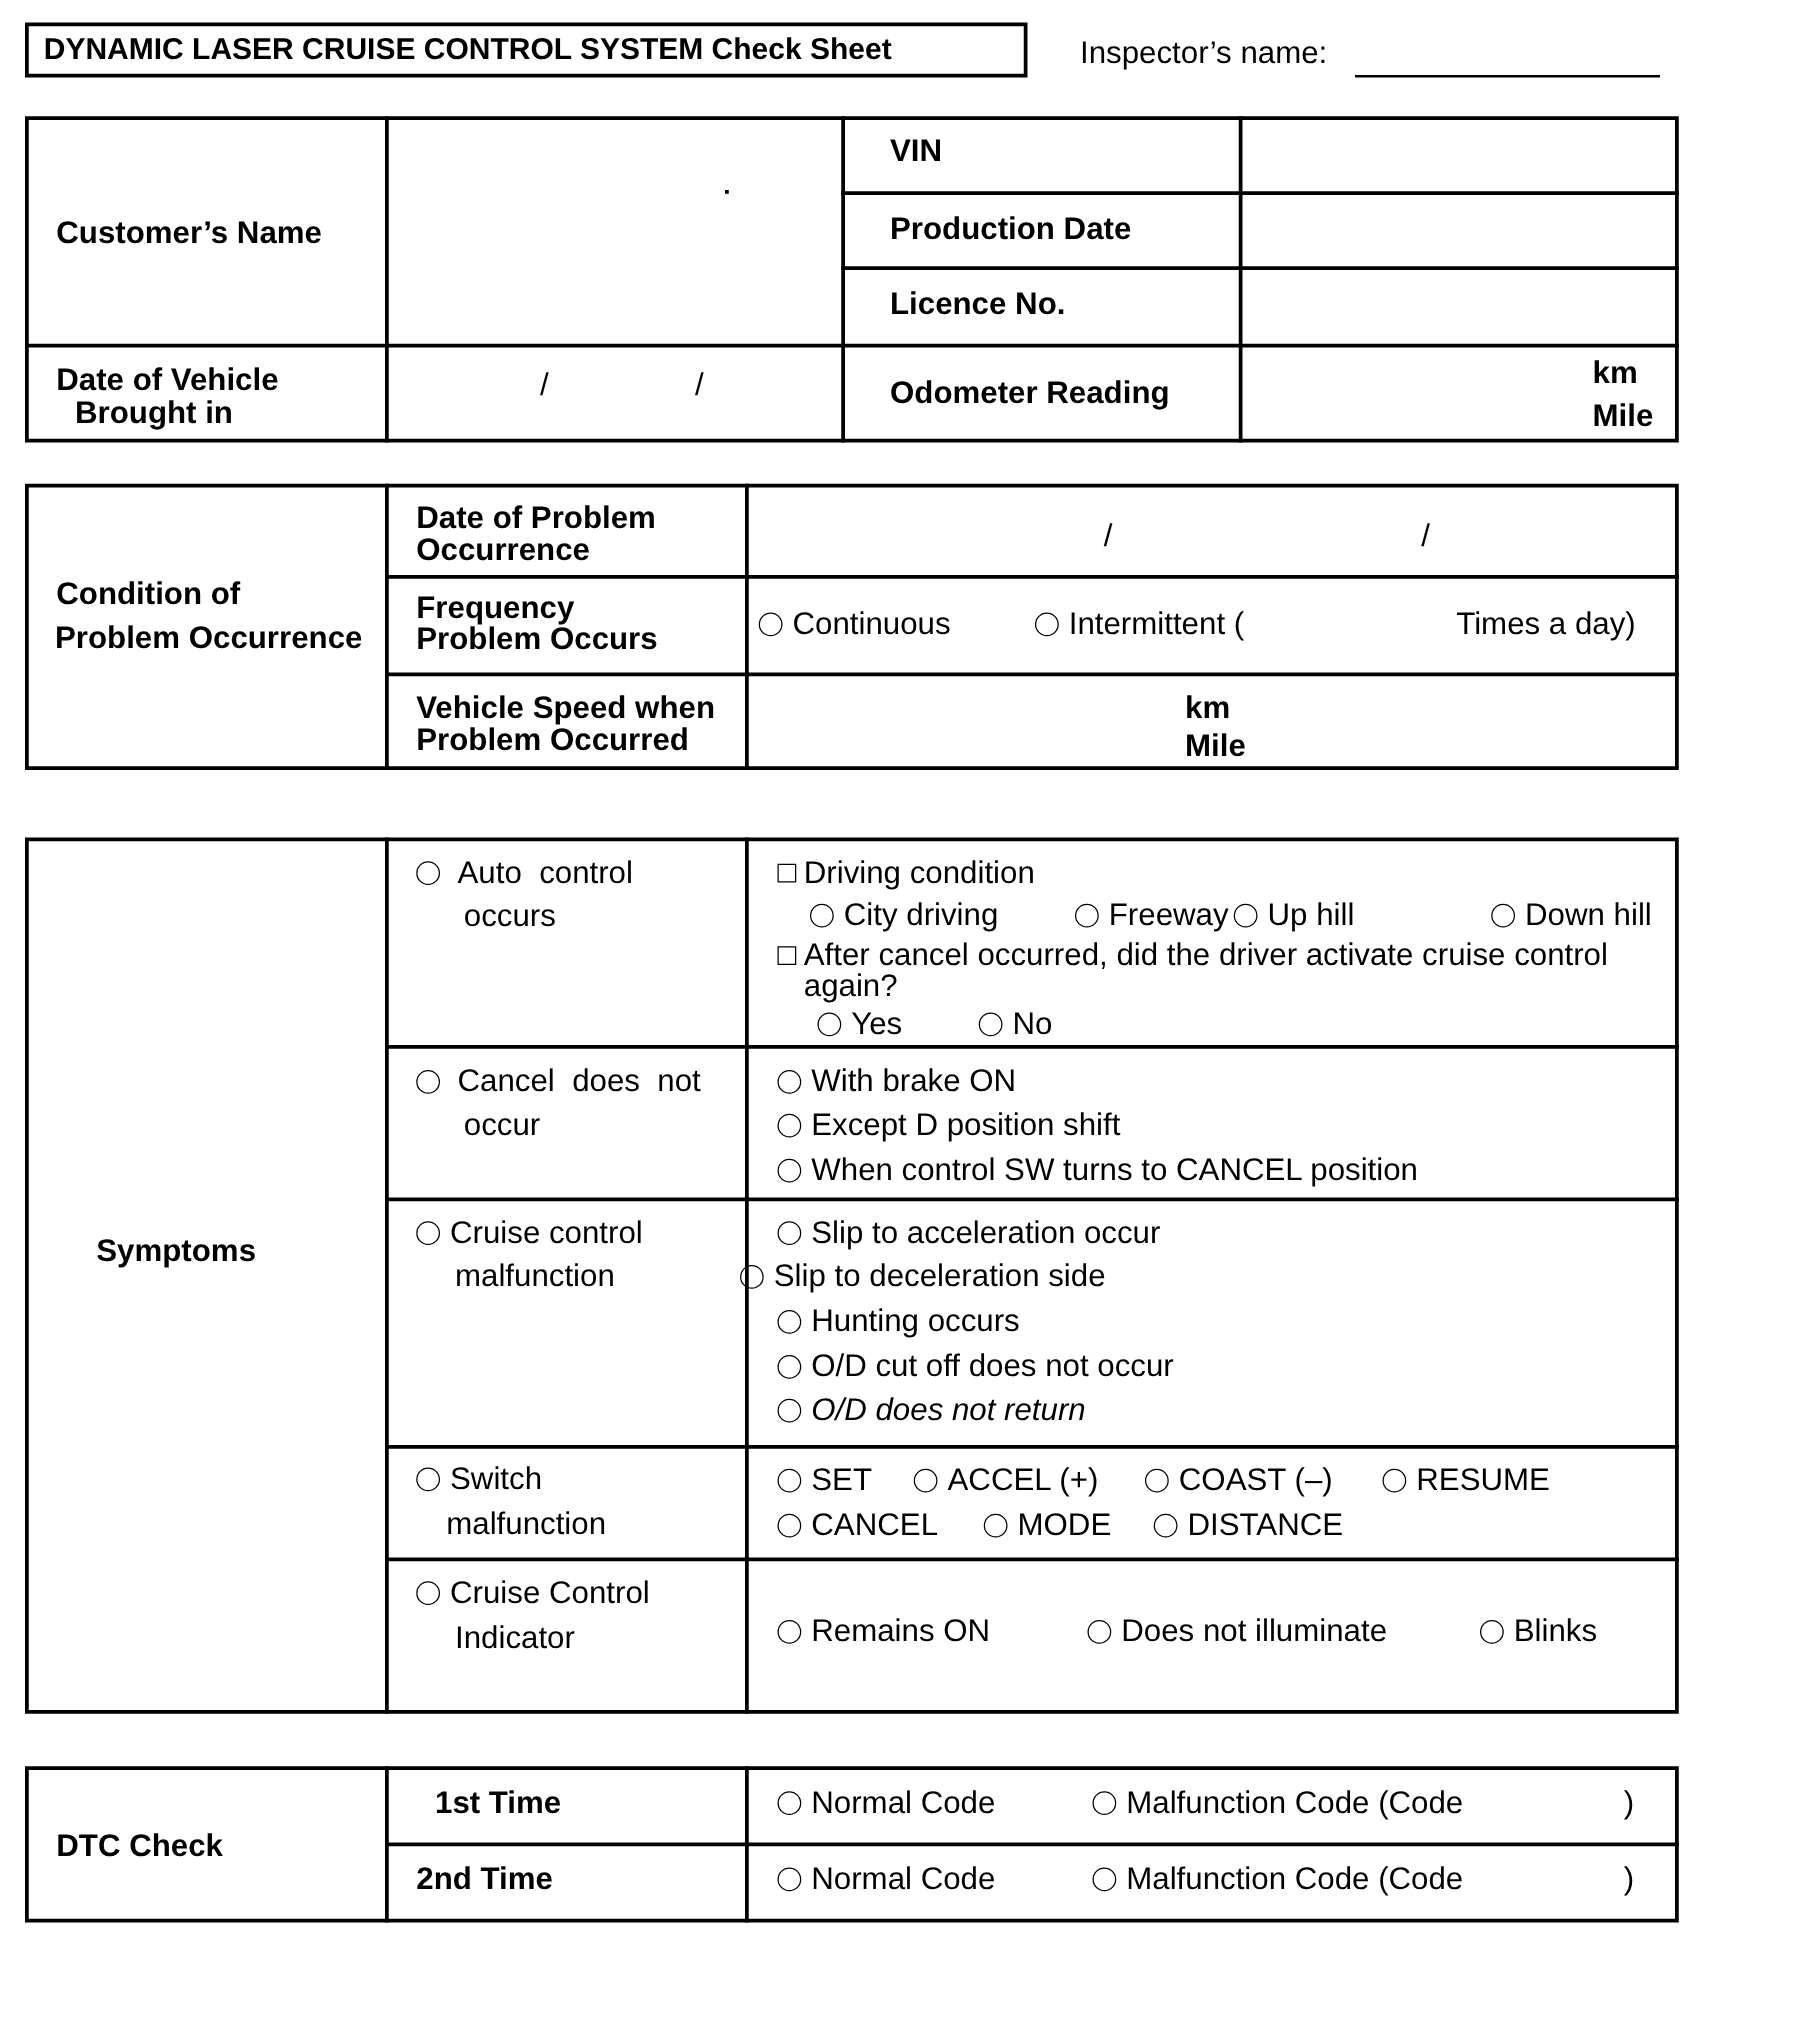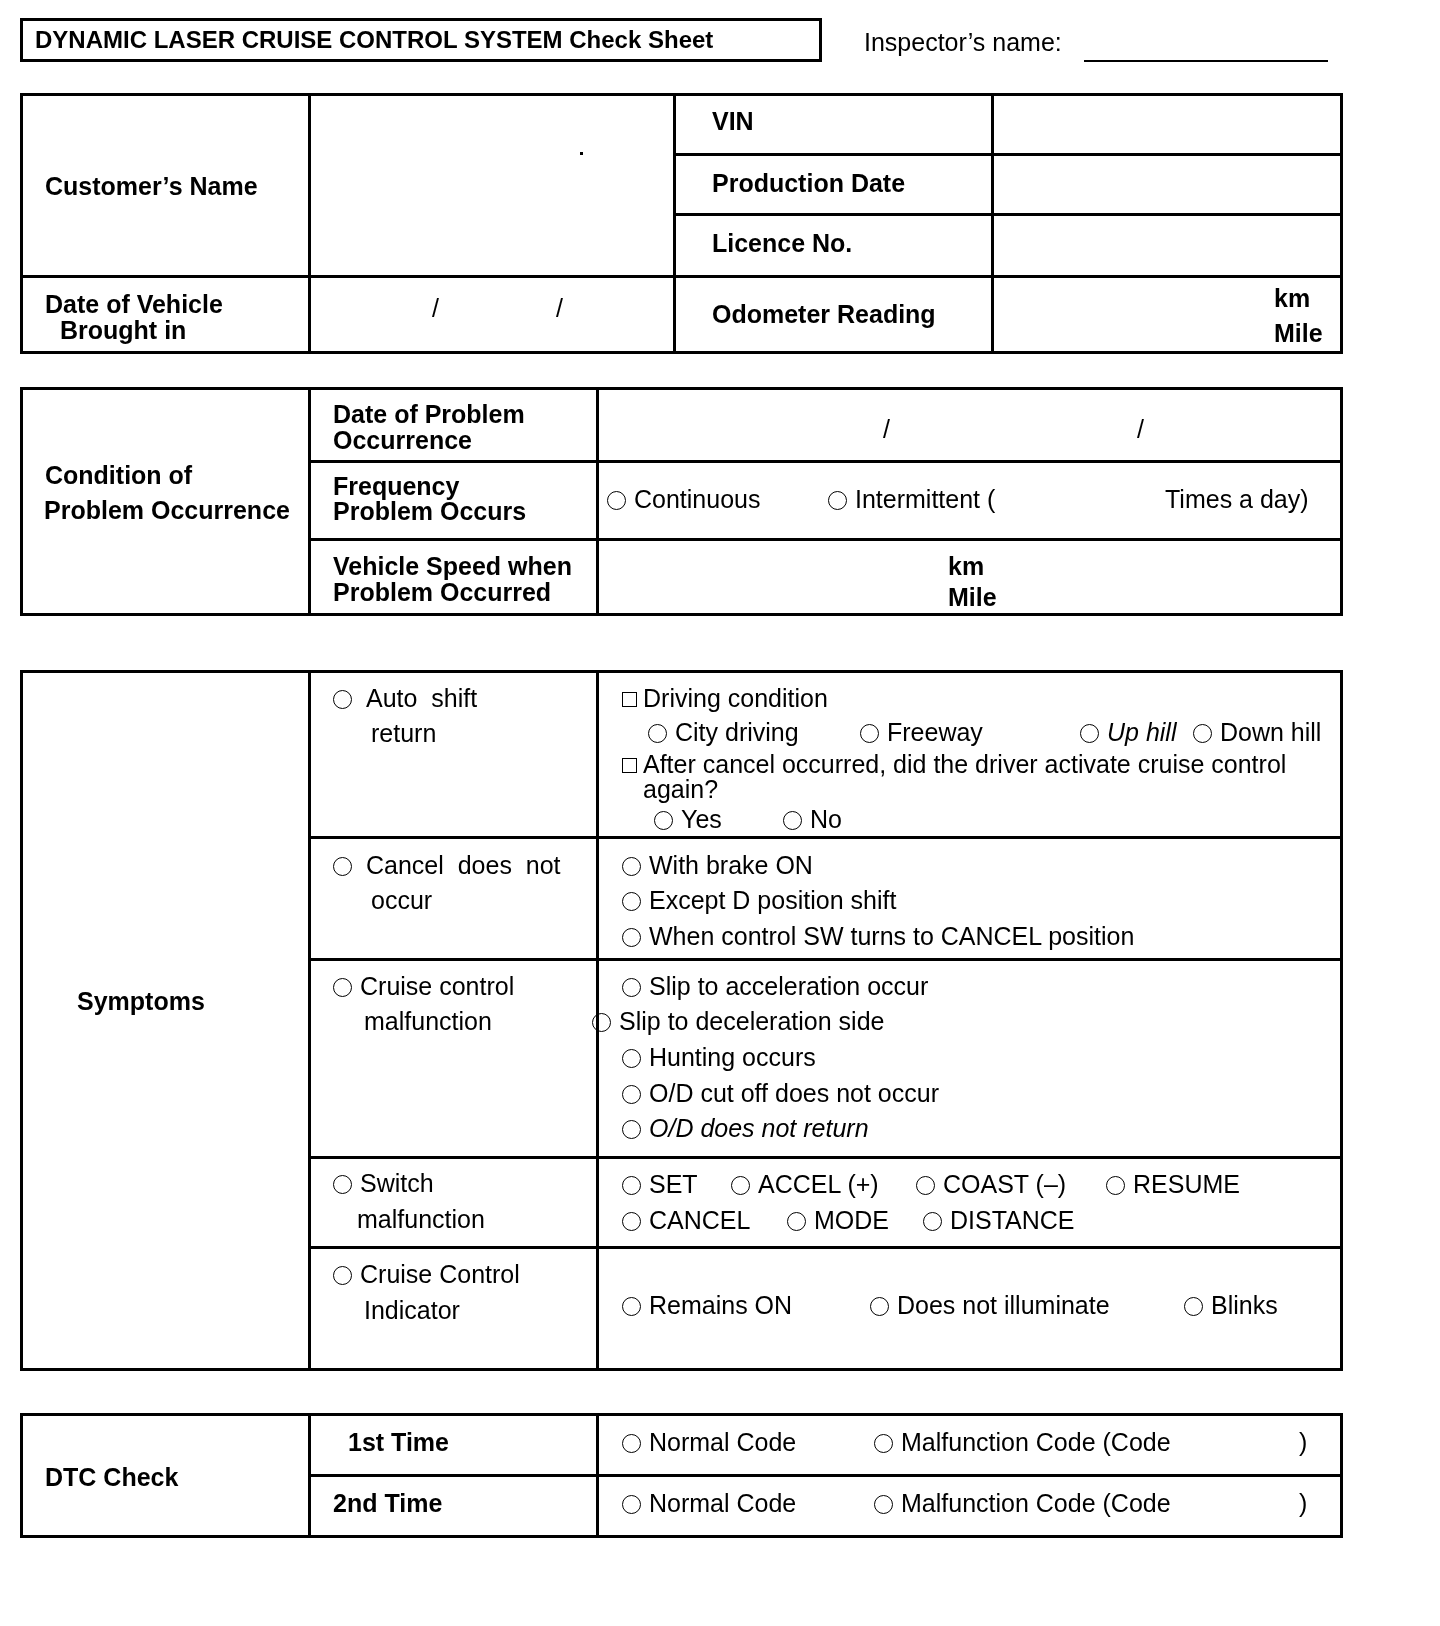--- a/index.html
+++ b/index.html
@@ -88,27 +88,27 @@
 <div class="tbl" style="left:20px;top:670px;width:1323px;height:701px;"></div>
 <div class="vl" style="left:308px;top:670px;height:701px;"></div>
 <div class="vl" style="left:596px;top:670px;height:701px;"></div>
 <div class="hl" style="left:308px;top:836px;width:1035px;"></div>
 <div class="hl" style="left:308px;top:958px;width:1035px;"></div>
 <div class="hl" style="left:308px;top:1156px;width:1035px;"></div>
 <div class="hl" style="left:308px;top:1246px;width:1035px;"></div>
 
 <div class="lbl" style="left:45px;top:988px;margin-left:32px;">Symptoms</div>
 
-<div class="txt" style="left:333px;top:685px;"><span class="radio" style="margin-right:14px;"></span><span style="white-space:pre;">Auto  shift</span></div>
-<div class="txt" style="left:371px;top:720px;">return</div>
+<div class="txt" style="left:333px;top:685px;"><span class="radio" style="margin-right:14px;"></span><span style="white-space:pre;">Auto  control</span></div>
+<div class="txt" style="left:371px;top:720px;">occurs</div>
 
 <div class="txt" style="left:622px;top:685px;"><span class="chk"></span><span>Driving condition</span></div>
 <div class="txt" style="left:648px;top:719px;"><span class="radio"></span><span>City driving</span></div>
 <div class="txt" style="left:860px;top:719px;"><span class="radio"></span><span>Freeway</span></div>
-<div class="txt" style="left:1080px;top:719px;font-style:italic;"><span class="radio"></span><span>Up hill</span></div>
+<div class="txt" style="left:987px;top:719px;"><span class="radio"></span><span>Up hill</span></div>
 <div class="txt" style="left:1193px;top:719px;"><span class="radio"></span><span>Down hill</span></div>
 <div class="txt" style="left:622px;top:751px;"><span class="chk"></span><span>After cancel occurred, did the driver activate cruise control</span></div>
 <div class="txt" style="left:643px;top:776px;">again?</div>
 <div class="txt" style="left:654px;top:806px;"><span class="radio"></span><span>Yes</span></div>
 <div class="txt" style="left:783px;top:806px;"><span class="radio"></span><span>No</span></div>
 
 <div class="txt" style="left:333px;top:852px;"><span class="radio" style="margin-right:14px;"></span><span style="white-space:pre;">Cancel  does  not</span></div>
 <div class="txt" style="left:371px;top:887px;">occur</div>
 <div class="txt" style="left:622px;top:852px;"><span class="radio"></span><span>With brake ON</span></div>
 <div class="txt" style="left:622px;top:887px;"><span class="radio"></span><span>Except D position shift</span></div>

